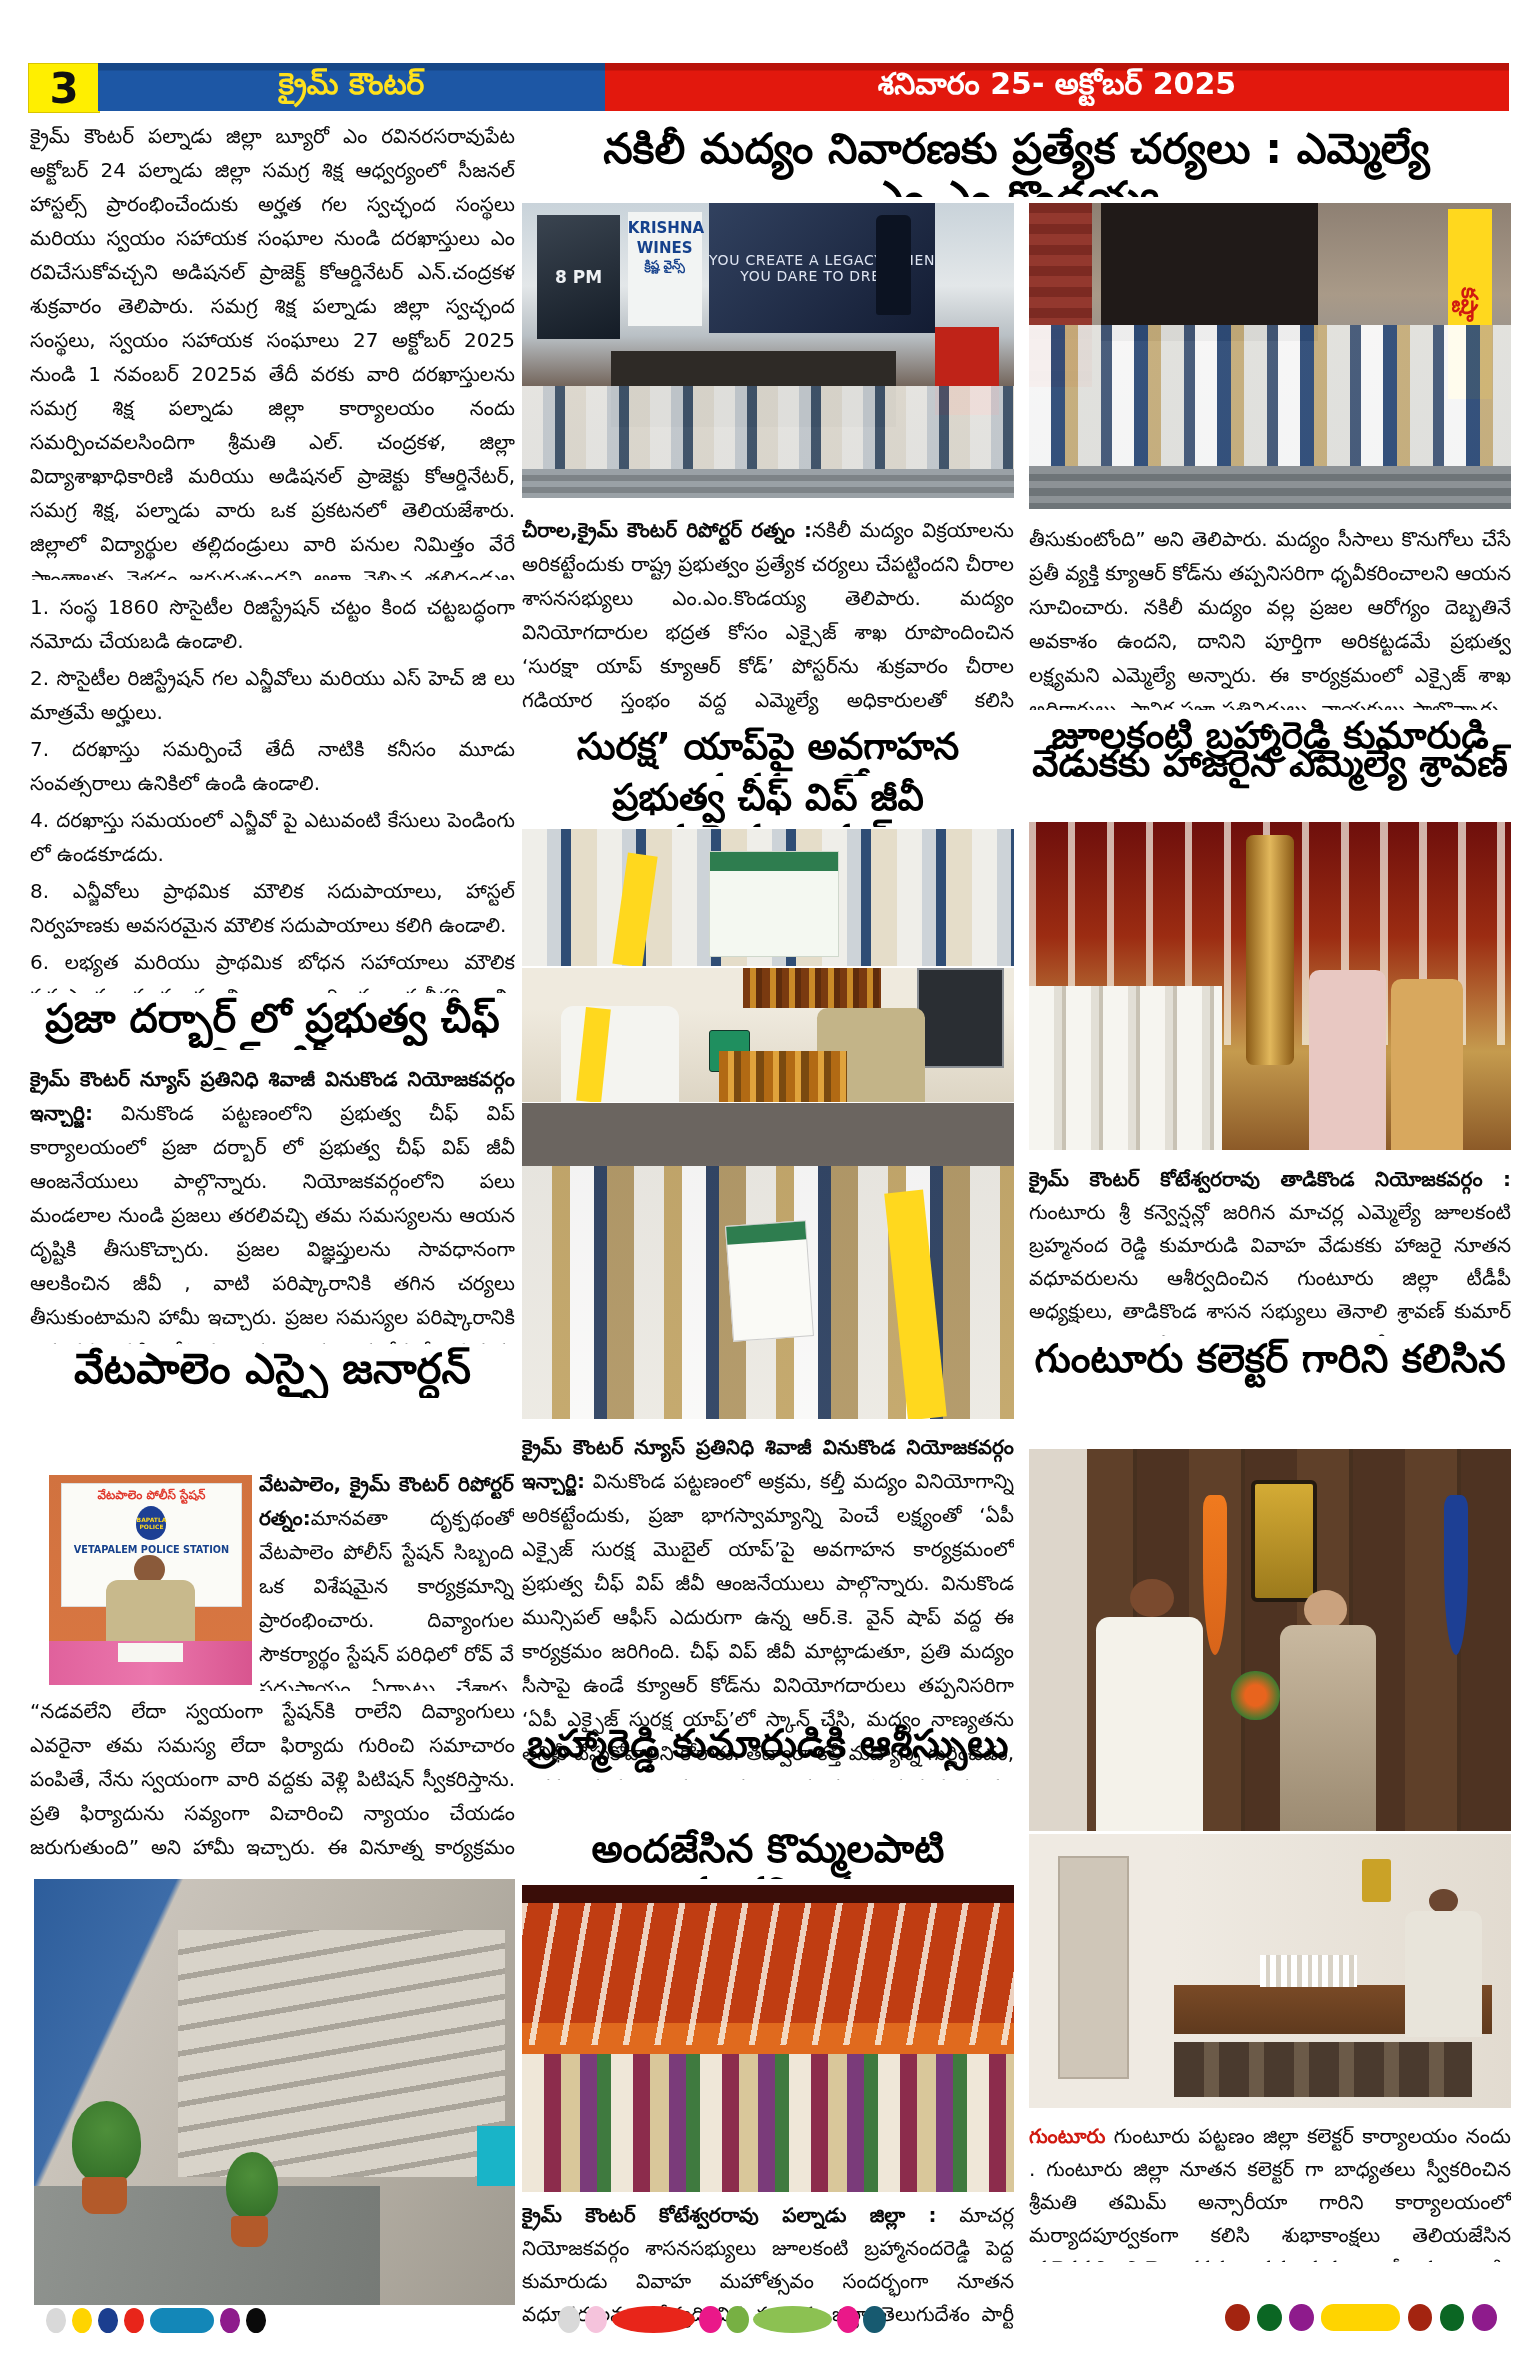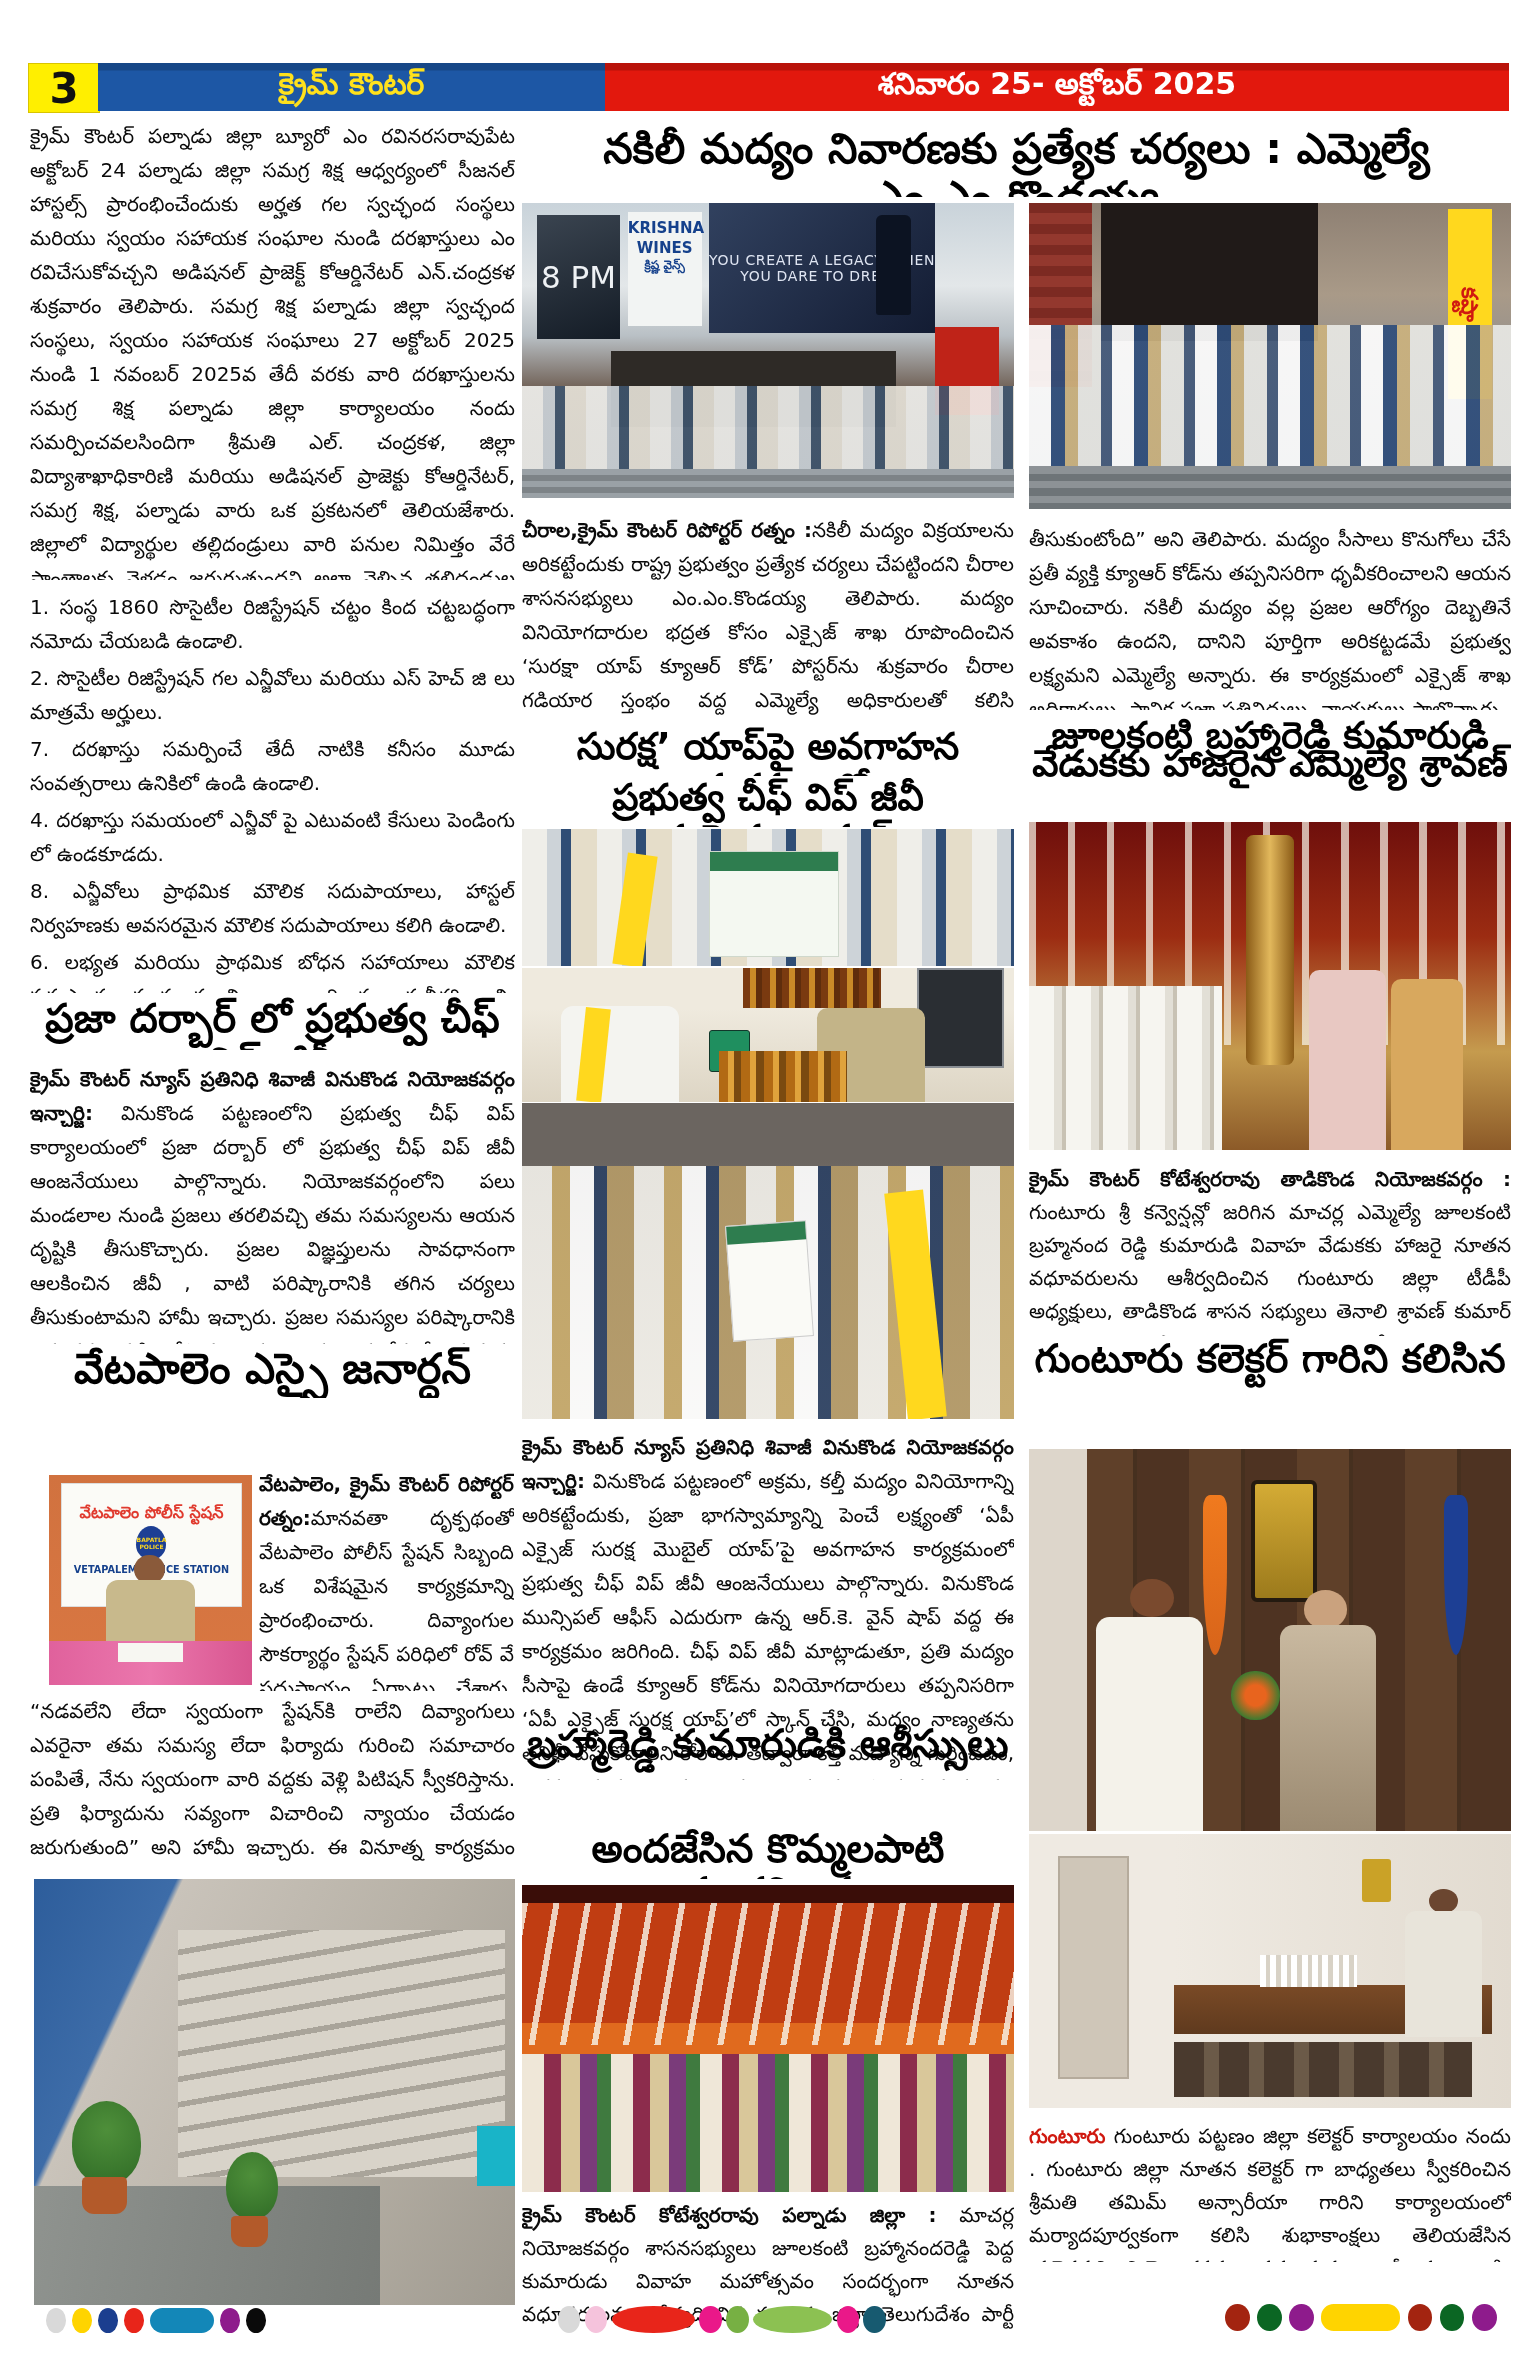--- a/index.html
+++ b/index.html
@@ -23,21 +23,21 @@
   .headline-md{font-size:37px;font-weight:bold;text-align:center;line-height:1.1;color:#000;overflow:hidden;}
   .caption{font-size:20px;line-height:33px;text-align:justify;overflow:hidden;}
   .red-lead{color:#d01910;font-weight:bold;}
   .rule-item{margin-bottom:3px;}
   
   .photo{position:absolute;overflow:hidden;background:#cfcfcf;}
   .ph{position:absolute;}
   
   .photo-kw{background:linear-gradient(180deg,#c9d3da 0%,#e3e7e9 28%,#b9c0c5 45%,#74665c 62%,#5c5550 78%,#4a4742 100%);}
   .kw-s8{left:3%;top:4%;width:17%;height:42%;background:linear-gradient(160deg,#3a4450,#141c26);
-      color:#eef1f4;display:flex;align-items:center;justify-content:center;font-size:31px;font-weight:normal;}
+      color:#eef1f4;display:flex;align-items:center;justify-content:center;font-size:17px;font-weight:bold;}
   .kw-sname{left:21.5%;top:3%;width:15%;height:36%;background:#f2f4f3;color:#16418c;font-weight:bold;
       font-size:15px;text-align:center;padding-top:7.5px;line-height:1.3;}
   .kw-sdare{left:38%;top:0;width:46%;height:44%;background:linear-gradient(135deg,#31415f,#131c33);
       color:#dfe5f2;font-size:14px;letter-spacing:0.7px;display:flex;align-items:center;justify-content:center;text-align:center;}
   .kw-bottle{left:72%;top:4%;width:7%;height:34%;background:#0c1322;border-radius:6px 6px 3px 3px;}
   .kw-door{left:18%;top:50%;width:58%;height:26%;background:#2e2a26;}
   .kw-red{left:84%;top:42%;width:13%;height:30%;background:#bf2318;}
   .kw-crowd{left:0;top:62%;width:100%;height:29%;opacity:.9;
       background:repeating-linear-gradient(90deg,#f2f2ef 0 21px,#cdd4da 21px 33px,#3f556e 33px 43px,#e8e4da 43px 64px);}
   .kw-steps{left:0;top:90%;width:100%;height:10%;background:repeating-linear-gradient(180deg,#9aa1a6 0 6px,#7d8387 6px 12px);}
@@ -46,21 +46,21 @@
   .st-shutter{left:0;top:0;width:13%;height:60%;background:repeating-linear-gradient(180deg,#7c2a22 0 10.4px,#93382e 10.4px 21px);}
   .st-open{left:15%;top:0;width:45%;height:45%;background:#201a18;}
   .st-banner{right:4%;top:2%;width:9%;height:62%;background:#ffd81e;color:#d01910;display:flex;align-items:center;
       justify-content:center;writing-mode:vertical-rl;font-weight:bold;font-size:22.4px;}
   .st-crowd{left:0;top:40%;width:100%;height:46%;opacity:.92;
       background:repeating-linear-gradient(90deg,#ffffff 0 22.4px,#2e4d7b 22.4px 36px,#cbb27e 36px 49px,#e8e8e4 49px 72px,#43597a 72px 83px);}
   .st-steps{left:0;top:86%;width:100%;height:14%;background:repeating-linear-gradient(180deg,#8d9296 0 7.5px,#6e7478 7.5px 15px);}
   
   .photo-vps{background:linear-gradient(180deg,#d1723f 0%,#d97742 100%);}
   .vps-board{left:6%;top:4%;width:88%;height:58%;background:#fbfbf7;border:0.7px solid #ddd;text-align:center;}
-  .vps-arch{color:#e03a2e;font-weight:bold;font-size:16px;padding-top:19px;line-height:1.2;}
+  .vps-arch{color:#e03a2e;font-weight:bold;font-size:12px;padding-top:4px;line-height:1.2;}
   .vps-shield{margin:3px auto 0 auto;width:30px;height:34px;background:#1d3f94;color:#ffd81e;font-size:6px;
       font-weight:bold;border-radius:50% 50% 50% 50%/55% 55% 45% 45%;display:flex;align-items:center;justify-content:center;text-align:center;}
   .vps-en{color:#16418c;font-weight:bold;font-size:9.7px;margin-top:4.5px;}
   .vps-head{left:42%;top:38%;width:15%;height:14%;background:#8a5a3a;border-radius:50%;}
   .vps-officer{left:28%;top:50%;width:44%;height:30%;background:#c8b98c;border-radius:12px 12px 0 0;}
   .vps-desk{left:0;top:79%;width:100%;height:21%;background:linear-gradient(90deg,#e0619c,#eb77ad 50%,#d8558f);}
   .vps-paper{left:34%;top:80%;width:32%;height:9%;background:#f7f7f2;}
   
   .photo-sg{background:linear-gradient(115deg,#2d5d9b 0%,#3d6ca8 21%,#c9c3ba 22%,#b7b1a6 60%,#9f9a90 100%);}
   .sg-steps{left:30%;top:12%;width:68%;height:58%;background:repeating-linear-gradient(170deg,#d8d3c9 0 19.4px,#a9a49a 19.4px 25px);}

